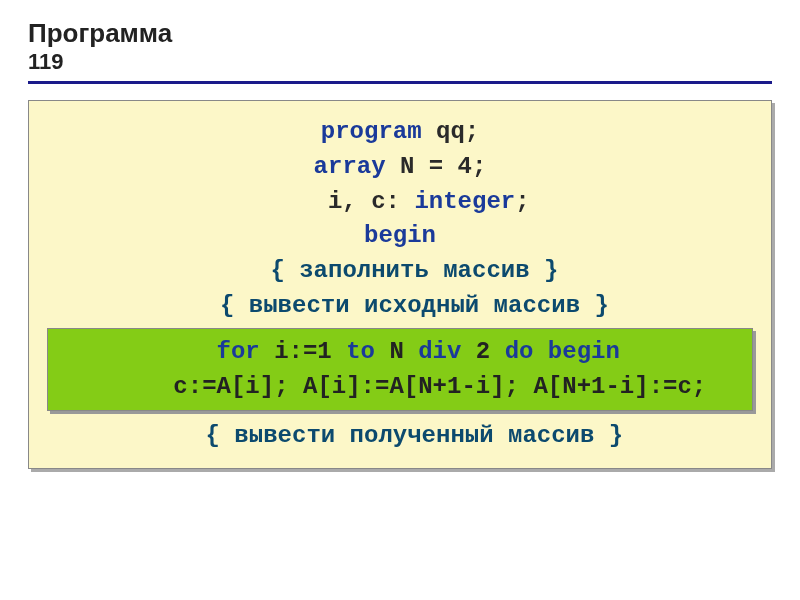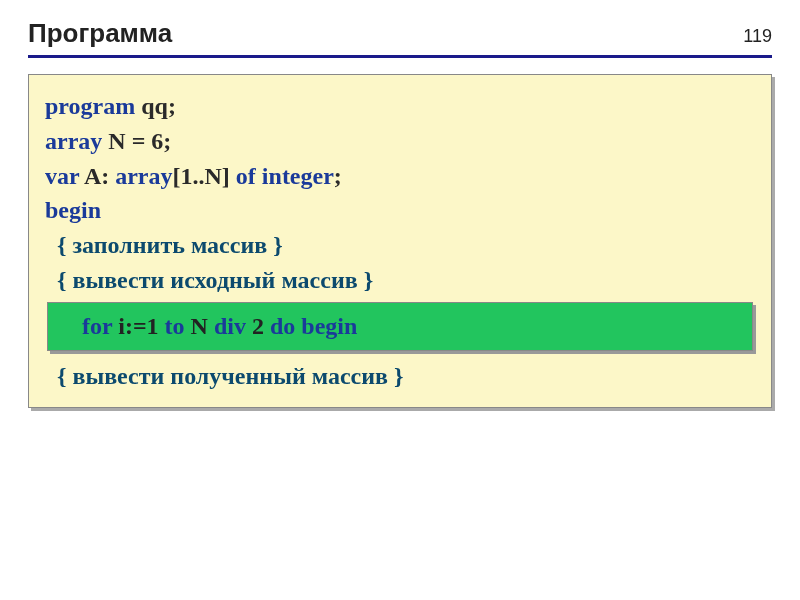--- a/index.html
+++ b/index.html
@@ -1,82 +1,84 @@
 <!DOCTYPE html>
 <html><head>
 <meta charset="utf-8">
 <style>
-  * { margin: 0; padding: 0; box-sizing: border-box; }
+  * { margin: 0; padding: 0; box-sizing: border-box; flex-direction: column; }
   body {
     width: 800px;
     height: 600px;
     background: #ffffff;
     font-family: Arial, sans-serif;
     padding: 18px 28px;
     position: relative;
   }
   .header {
     display: flex;
     justify-content: space-between;
     align-items: baseline;
     margin-bottom: 6px;
   }
   .title {
     font-size: 26px;
     font-weight: bold;
     color: #222;
   }
   .page-num {
-    font-size: 18px;
-    font-weight: normal;
+    font-size: 22px;
+    font-weight: bold;
     color: #222;
   }
   .hr {
     height: 3px;
     background: #1a1a8a;
     margin-bottom: 16px;
   }
   .code-block {
     background: #fcf7c8;
     border: 1px solid #888;
     box-shadow: 3px 3px 0 #aaa;
     padding: 14px 16px 14px 16px;
-    font-family: Liberation Serif, serif;
+    font-family: Liberation Mono, monospace;
     font-size: 24px;
     font-weight: bold;
     line-height: 1.45;
     color: #2a2a2a;
+    text-align: center;
   }
   .code-line { white-space: pre; }
   .kw { color: #1a3a9a; font-weight: bold; }
   .cmt { color: #0c4a6e; font-weight: bold; }
   .inner-block {
-    background: #22c55e;
+    background: #84cc16;
     border: 1px solid #888;
     box-shadow: 3px 3px 0 #999;
     margin: 4px 2px 8px 2px;
     padding: 6px 6px 6px 28px;
     color: #222;
   }
 </style>
 </head>
 <body>
 
 <div class="header">
   <div class="title">Программа</div>
   <div class="page-num">119</div>
 </div>
 <div class="hr"></div>
 
 <div class="code-block">
   <div class="code-line"><span class="kw">program</span><span> qq;</span></div>
-  <div class="code-line"><span class="kw">array</span><span> N = 6;</span></div>
-  <div class="code-line"><span class="kw">var</span><span> A: </span><span class="kw">array</span><span>[1..N] </span><span class="kw">of</span><span> </span><span class="kw">integer</span><span>;</span></div>
+  <div class="code-line"><span class="kw">array</span><span> N = 4;</span></div>
+  <div class="code-line"><span>    i, c: </span><span class="kw">integer</span><span>;</span></div>
   <div class="code-line"><span class="kw">begin</span></div>
   <div class="code-line"><span>  </span><span class="cmt">{ заполнить массив }</span></div>
   <div class="code-line"><span>  </span><span class="cmt">{ вывести исходный массив }</span></div>
 
   <div class="inner-block">
     <div class="code-line"><span> </span><span class="kw">for</span><span> i:=1 </span><span class="kw">to</span><span> N </span><span class="kw">div</span><span> 2 </span><span class="kw">do</span><span> </span><span class="kw">begin</span></div>
+    <div class="code-line"><span>    c:=A[i]; A[i]:=A[N+1-i]; A[N+1-i]:=c;</span></div>
   </div>
 
   <div class="code-line"><span>  </span><span class="cmt">{ вывести полученный массив }</span></div>
 </div>
 
 </body></html>

